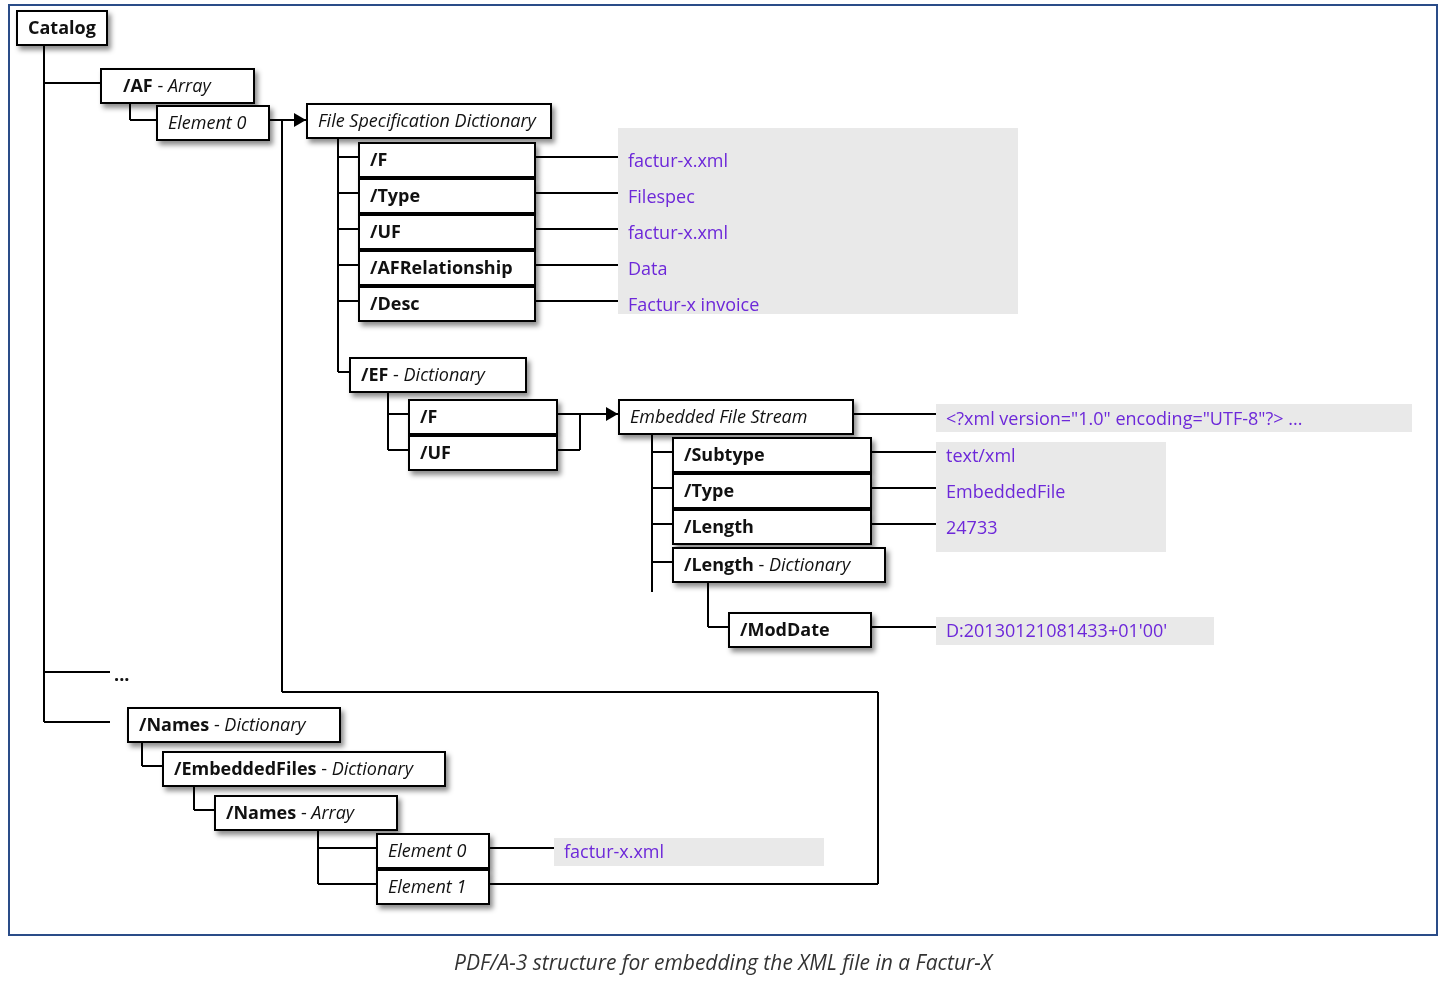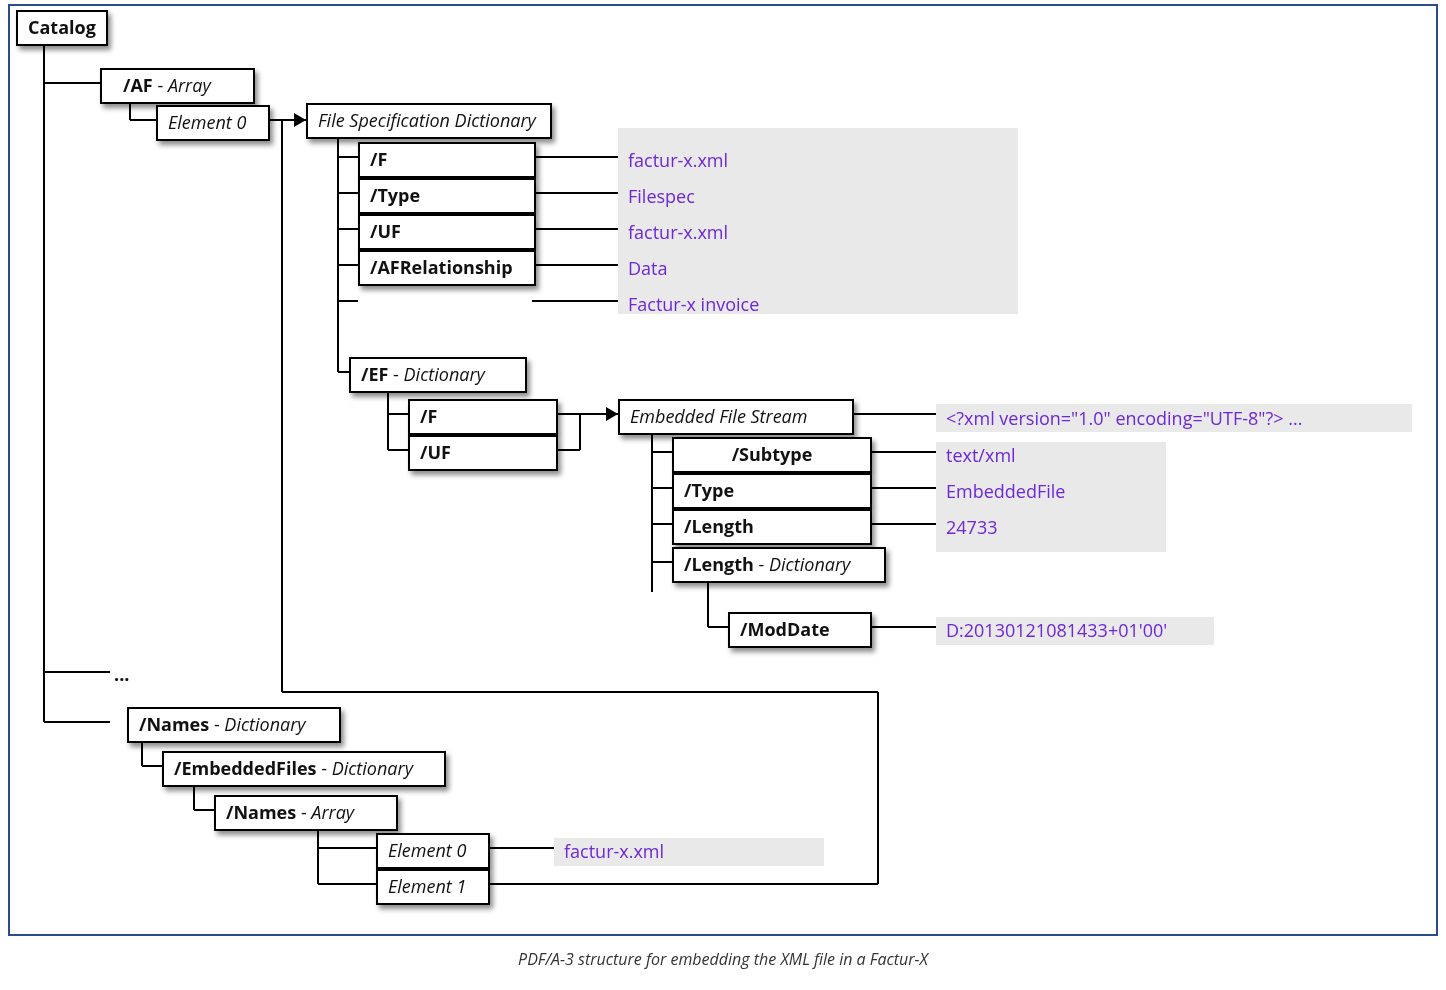--- a/index.html
+++ b/index.html
@@ -58,21 +58,21 @@
     position: absolute;
     font-weight: 700;
   }
   .caption {
     position: absolute;
     left: 0;
     top: 948px;
     width: 1446px;
     text-align: center;
     font-style: italic;
-    font-size: 16px;
+    font-size: 21px;
     color: #333;
   }
   line { stroke: #000; stroke-width: 2; }
   polygon { fill: #000; }
 </style>
 </head>
 <body>
 
 <div class="page">
   <div class="frame"></div>
@@ -209,41 +209,44 @@
   <div class="box" style="left:358px; top:214px; width:154px;">
     <span class="key">/UF</span>
   </div>
   <span class="val" style="left:628px; top:220px;">factur-x.xml</span>
 
   <div class="box" style="left:358px; top:250px; width:154px;">
     <span class="key">/AFRelationship</span>
   </div>
   <span class="val" style="left:628px; top:256px;">Data</span>
 
+  <div class="box" style="left:358px; top:286px; width:154px;">
+    <span class="key">/Desc</span>
+  </div>
   <span class="val" style="left:628px; top:292px;">Factur-x invoice</span>
 
   <div class="box" style="left:349px; top:357px; width:154px;">
     <span class="key">/EF</span>
     <span> - </span>
     <span class="type">Dictionary</span>
   </div>
 
   <div class="box" style="left:408px; top:399px; width:126px;">
     <span class="key">/F</span>
   </div>
   <div class="box" style="left:408px; top:435px; width:126px;">
     <span class="key">/UF</span>
   </div>
 
   <div class="box header" style="left:618px; top:399px; width:212px;">
     <span class="hdr">Embedded File Stream</span>
   </div>
   <span class="val" style="left:946px; top:406px;">&lt;?xml version="1.0" encoding="UTF-8"?&gt; ...</span>
 
-  <div class="box" style="left:672px; top:437px; width:176px;text-align:center;">
+  <div class="box" style="left:672px; top:437px; width:176px;">
     <span class="key">/Subtype</span>
   </div>
   <span class="val" style="left:946px; top:443px;">text/xml</span>
 
   <div class="box" style="left:672px; top:473px; width:176px;">
     <span class="key">/Type</span>
   </div>
   <span class="val" style="left:946px; top:479px;">EmbeddedFile</span>
 
   <div class="box" style="left:672px; top:509px; width:176px;">

